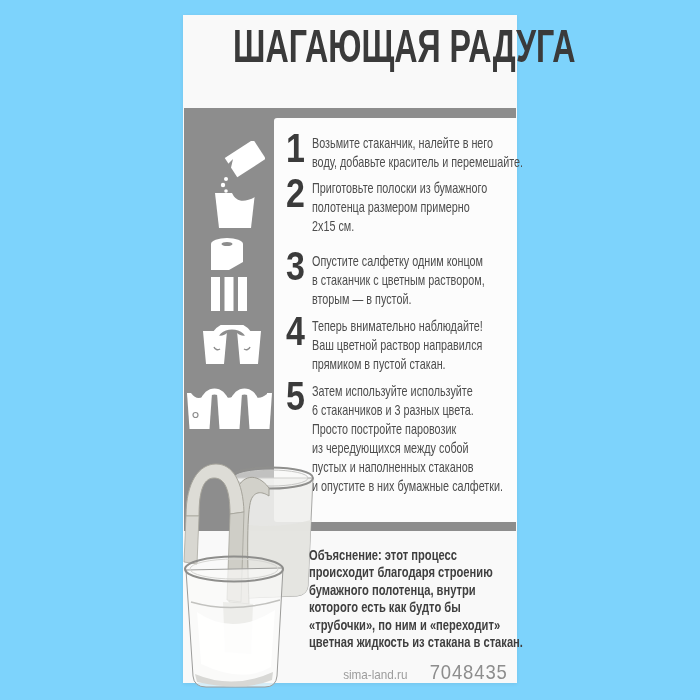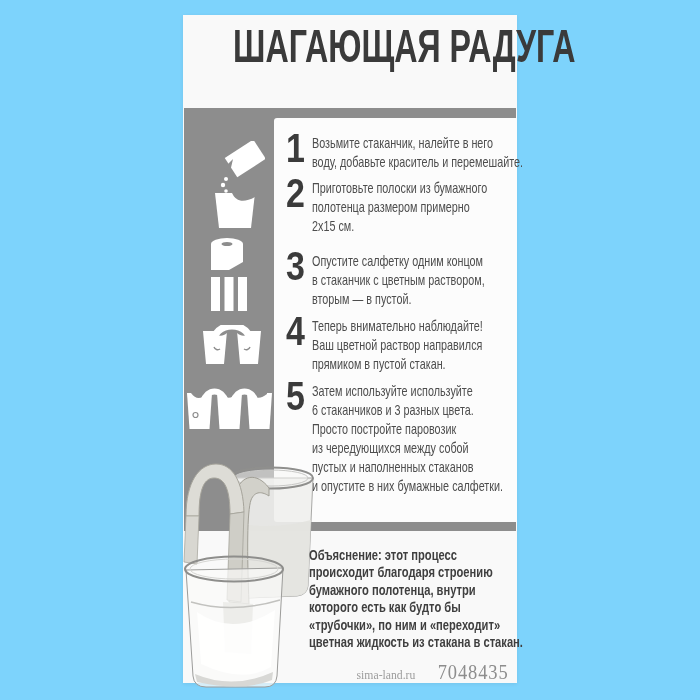--- a/index.html
+++ b/index.html
@@ -20,21 +20,21 @@
   .num{position:absolute;font-size:40px;font-weight:700;color:#3b3b3b;
        line-height:1;transform:scaleX(0.85);transform-origin:0 0;
        letter-spacing:-1px;}
   .txt{position:absolute;left:38px;width:330px;font-size:15px;line-height:19px;
        color:#4d4d4d;white-space:pre-line;transform:scaleX(0.72);
        transform-origin:0 0;}
   .explanation{position:absolute;left:126px;top:531px;width:330px;
        font-size:15.5px;font-weight:700;line-height:17.4px;color:#3f3f3f;
        white-space:pre-line;transform:scaleX(0.72);transform-origin:0 0;z-index:6;}
   .footer{position:absolute;right:9px;top:645px;display:flex;gap:12px;
-       align-items:baseline;z-index:6;font-family:Liberation Serif, serif;}
+       align-items:baseline;z-index:6;}
   .site{font-size:13px;color:#9c9c9c;transform:scaleX(0.9);transform-origin:100% 100%;}
   .sku{font-size:21px;font-weight:400;color:#8d8d8d;letter-spacing:1px;
        transform:scaleX(0.88);transform-origin:100% 100%;}
   .photo{position:absolute;left:0;top:437px;z-index:5;}
 </style>
 </head>
 <body>
 
 <div class="stage">
   <div class="card">

